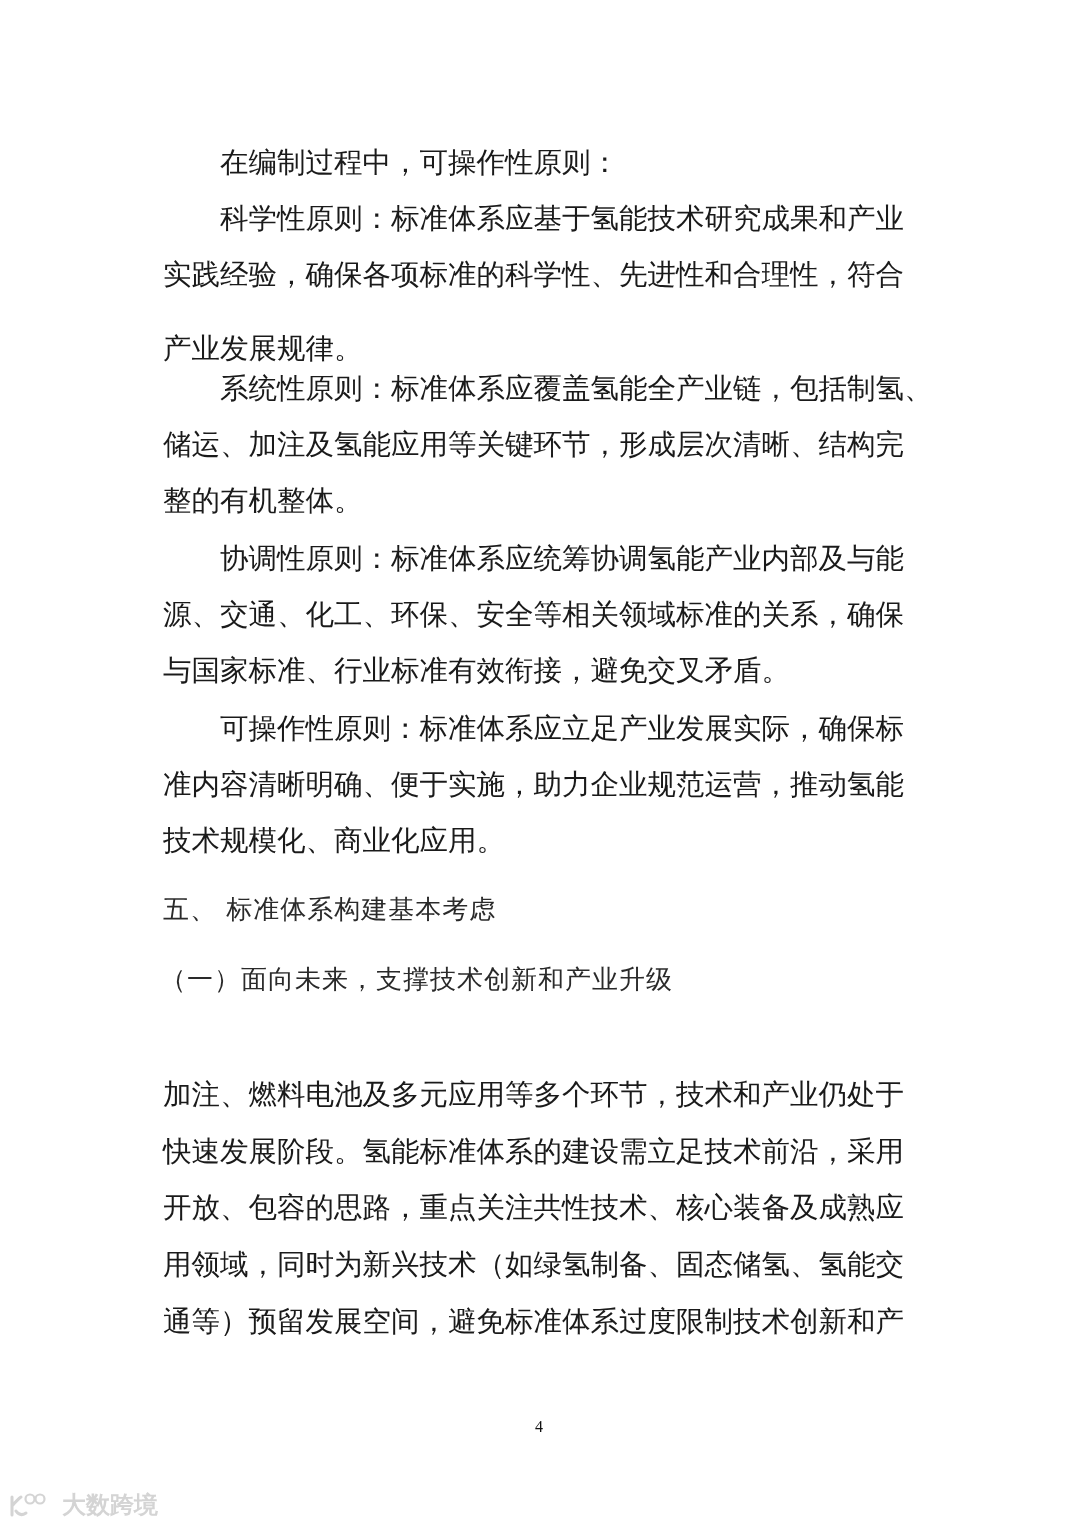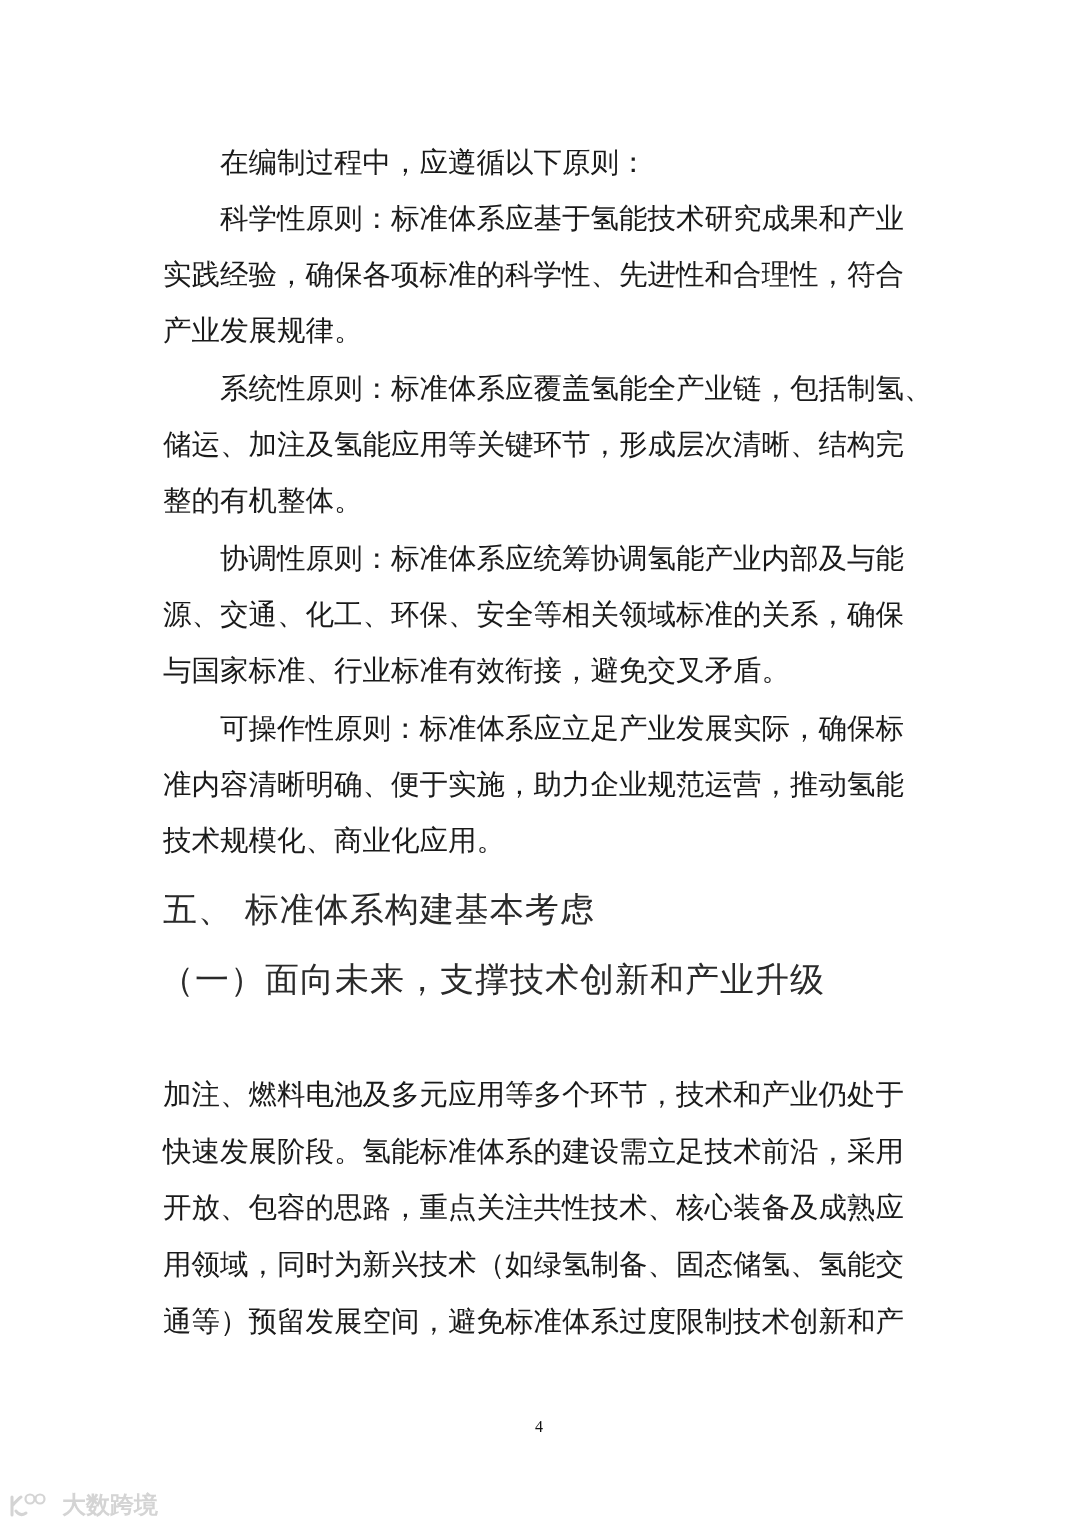--- a/index.html
+++ b/index.html
@@ -28,21 +28,21 @@
       font-size: 28.5px;
       line-height: 34px;
       white-space: nowrap;
       letter-spacing: 0px;
     }
     .line.indent { left: 220px; width: 699px; }
     .heading {
       position: absolute;
       left: 163px;
       font-family: "DejaVu Serif", serif;
-      font-size: 34px;
+      font-size: 26px;
       line-height: 32px;
       color: #2a2a2a;
       white-space: nowrap;
       letter-spacing: 1px;
     }
     .page-number {
       position: absolute;
       left: 535px;
       top: 1418px;
       font-family: "Liberation Serif", serif;
@@ -61,24 +61,24 @@
       font-weight: bold;
       font-family: "DejaVu Sans", sans-serif;
     }
     .watermark svg { display: block; }
   </style>
 </head>
 <body>
 
 <div class="page">
 
-  <div class="line indent" style="top:146px">在编制过程中，应遵循以下原则：</div>
+  <div class="line indent" style="top:146px">在编制过程中，可操作性原则：</div>
   <div class="line indent" style="top:202px">科学性原则：标准体系应基于氢能技术研究成果和产业</div>
   <div class="line" style="top:258px">实践经验，确保各项标准的科学性、先进性和合理性，符合</div>
-  <div class="line" style="top:314px">产业发展规律。</div>
+  <div class="line" style="top:332px">产业发展规律。</div>
 
   <div class="line indent" style="top:372px">系统性原则：标准体系应覆盖氢能全产业链，包括制氢、</div>
   <div class="line" style="top:428px">储运、加注及氢能应用等关键环节，形成层次清晰、结构完</div>
   <div class="line" style="top:484px">整的有机整体。</div>
 
   <div class="line indent" style="top:542px">协调性原则：标准体系应统筹协调氢能产业内部及与能</div>
   <div class="line" style="top:598px">源、交通、化工、环保、安全等相关领域标准的关系，确保</div>
   <div class="line" style="top:654px">与国家标准、行业标准有效衔接，避免交叉矛盾。</div>
 
   <div class="line indent" style="top:712px">可操作性原则：标准体系应立足产业发展实际，确保标</div>

